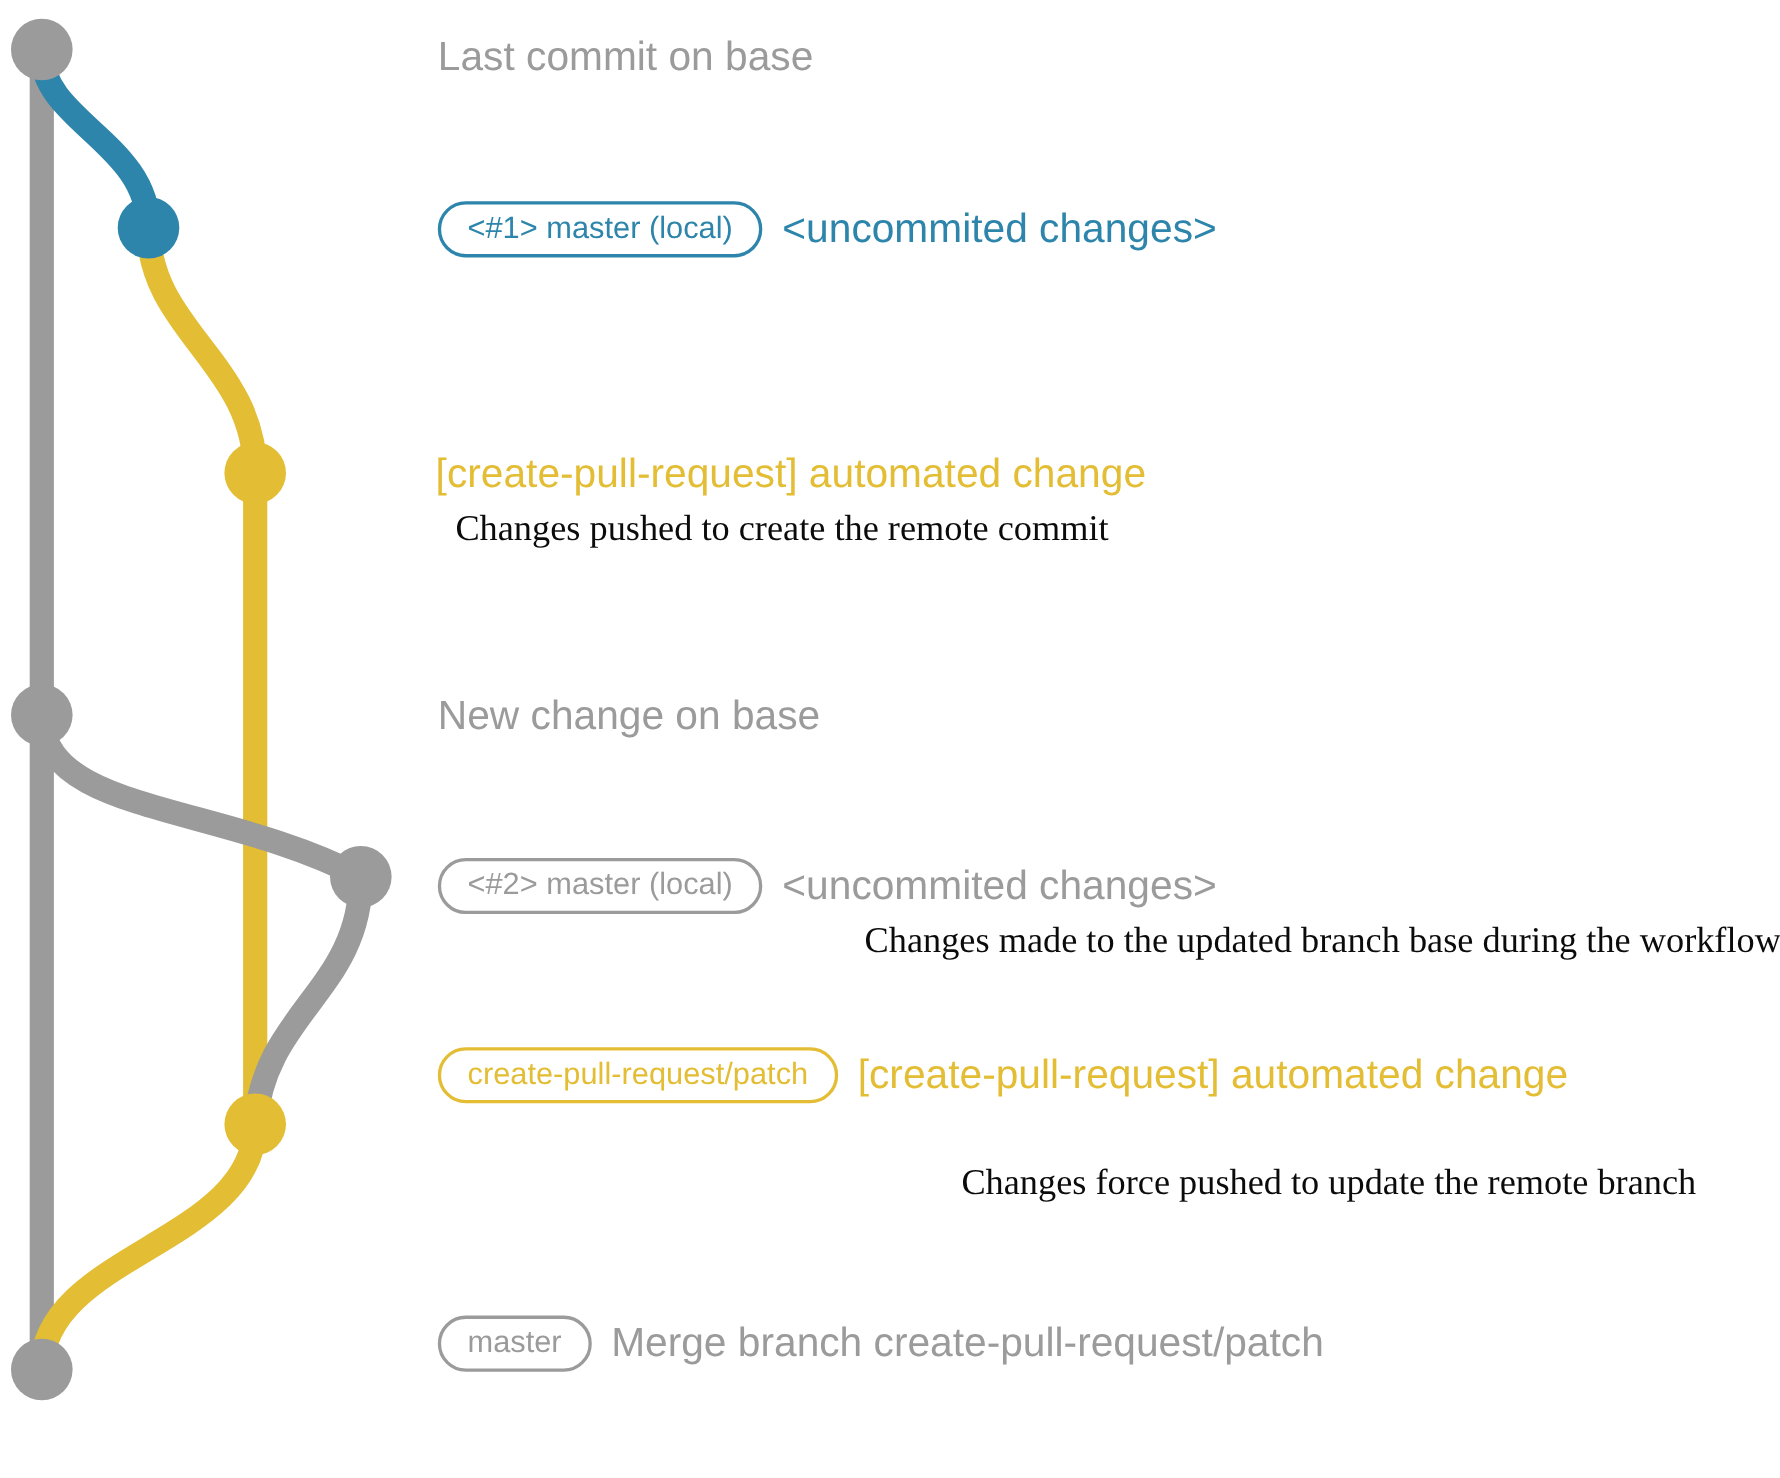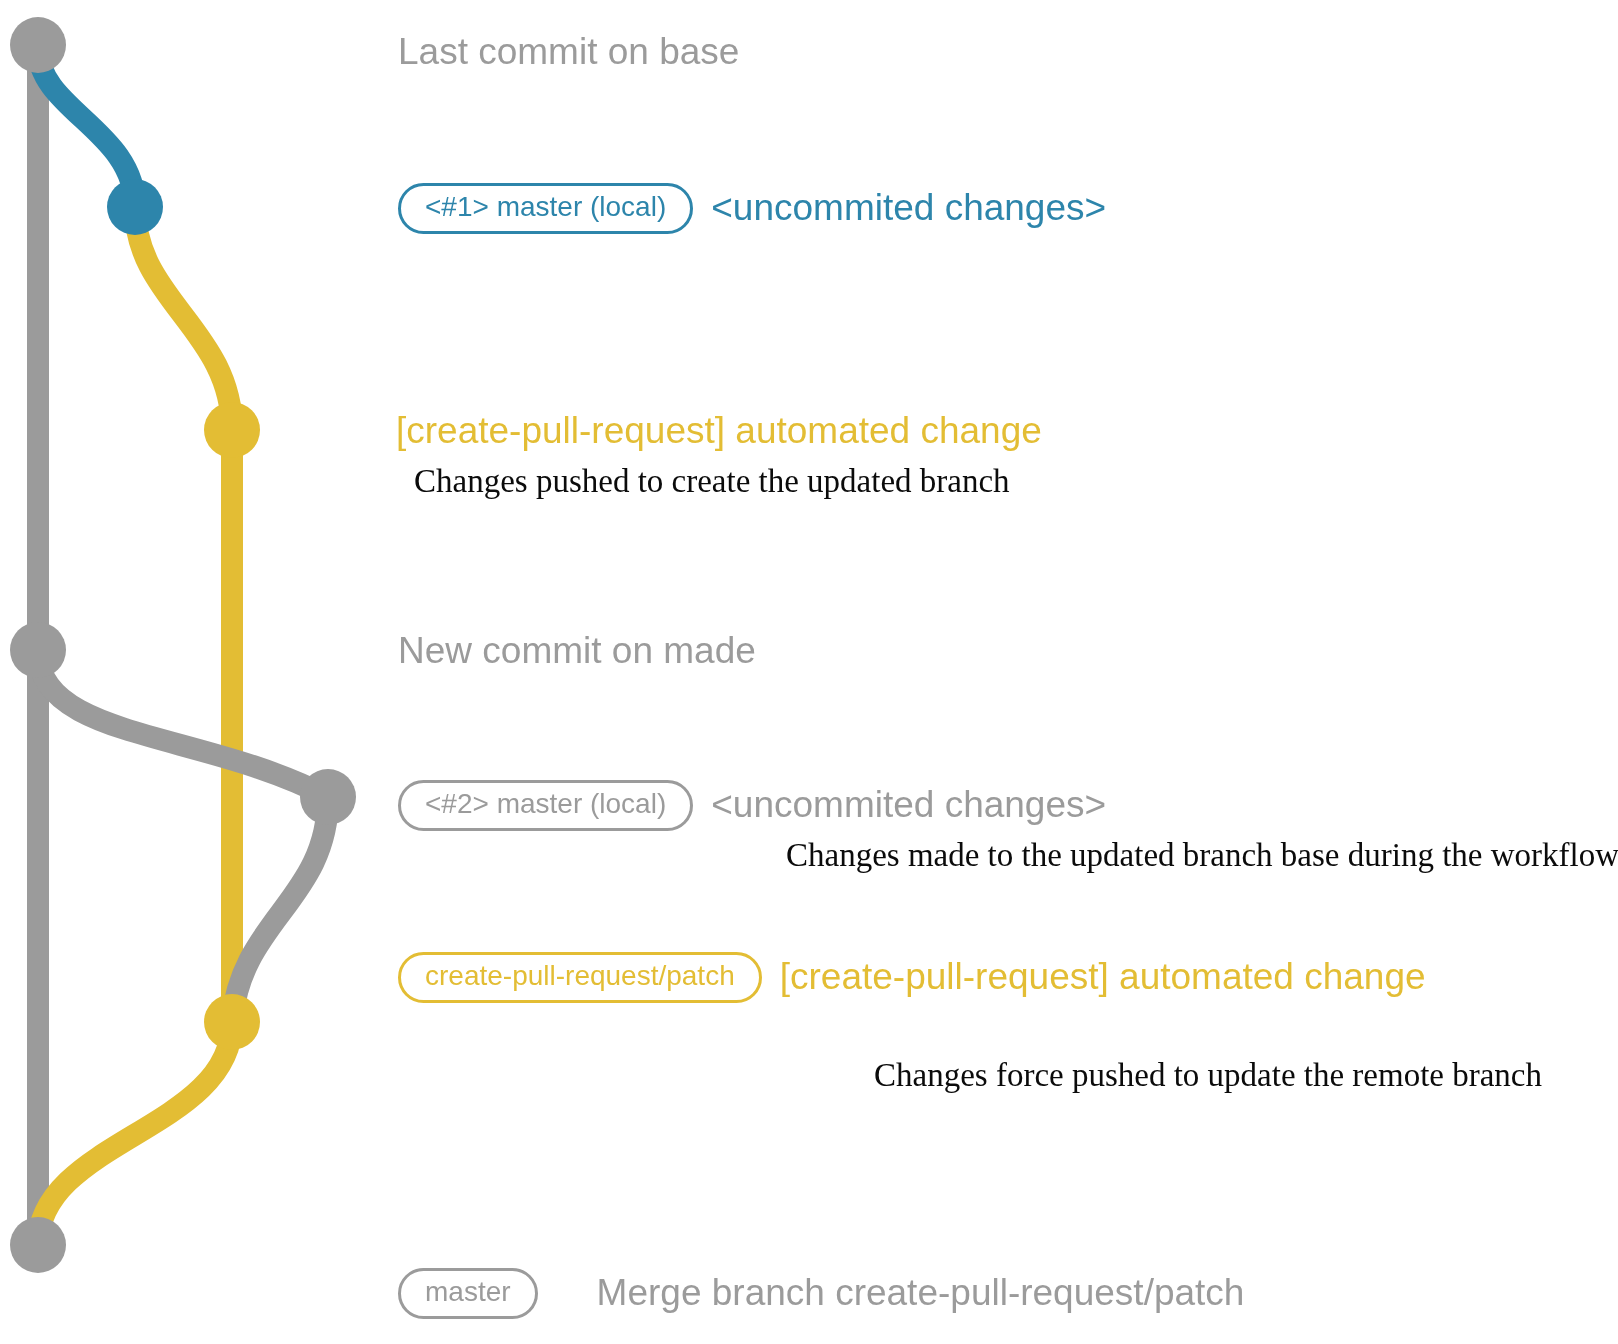--- a/index.html
+++ b/index.html
@@ -115,34 +115,34 @@
 <div class="annotations">
 
   <div class="headline" style="left:398px; top:33px;">Last commit on base</div>
 
   <div class="row" style="left:398px; top:183px;">
     <div class="pill blue">&lt;#1&gt; master (local)</div>
     <div class="subject blue">&lt;uncommited changes&gt;</div>
   </div>
 
   <div class="headline yellow" style="left:396px; top:412px;">[create-pull-request] automated change</div>
-  <div class="note" style="left:414px; top:464px;">Changes pushed to create the updated branch</div>
+  <div class="note" style="left:414px; top:464px;">Changes pushed to create the remote commit</div>
 
-  <div class="headline" style="left:398px; top:632px;">New commit on made</div>
+  <div class="headline" style="left:398px; top:632px;">New change on base</div>
 
   <div class="row" style="left:398px; top:780px;">
     <div class="pill">&lt;#2&gt; master (local)</div>
     <div class="subject grey">&lt;uncommited changes&gt;</div>
   </div>
   <div class="note" style="left:786px; top:838px;">Changes made to the updated branch base during the workflow</div>
 
   <div class="row" style="left:398px; top:952px;">
     <div class="pill yellow">create-pull-request/patch</div>
     <div class="subject yellow">[create-pull-request] automated change</div>
   </div>
   <div class="note" style="left:874px; top:1058px;">Changes force pushed to update the remote branch</div>
 
-  <div class="row" style="left:398px; top:1268px;gap:41px;">
+  <div class="row" style="left:398px; top:1196px;">
     <div class="pill">master</div>
     <div class="subject grey">Merge branch create-pull-request/patch</div>
   </div>
 
 </div>
 
 </body></html>

